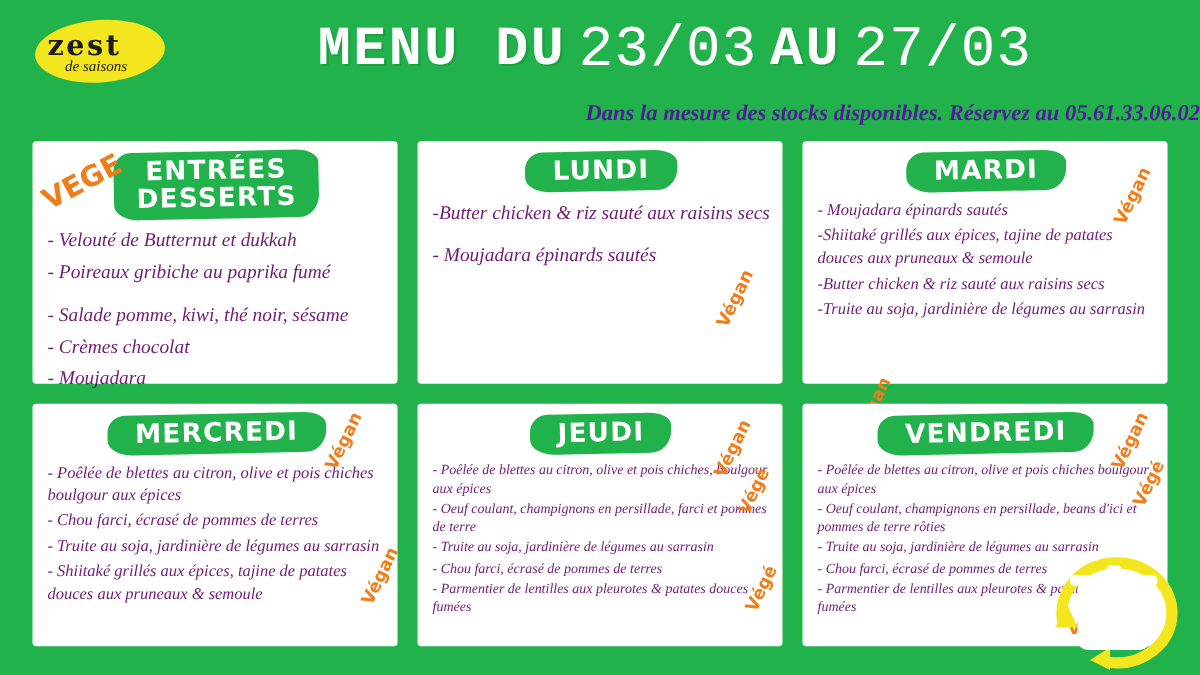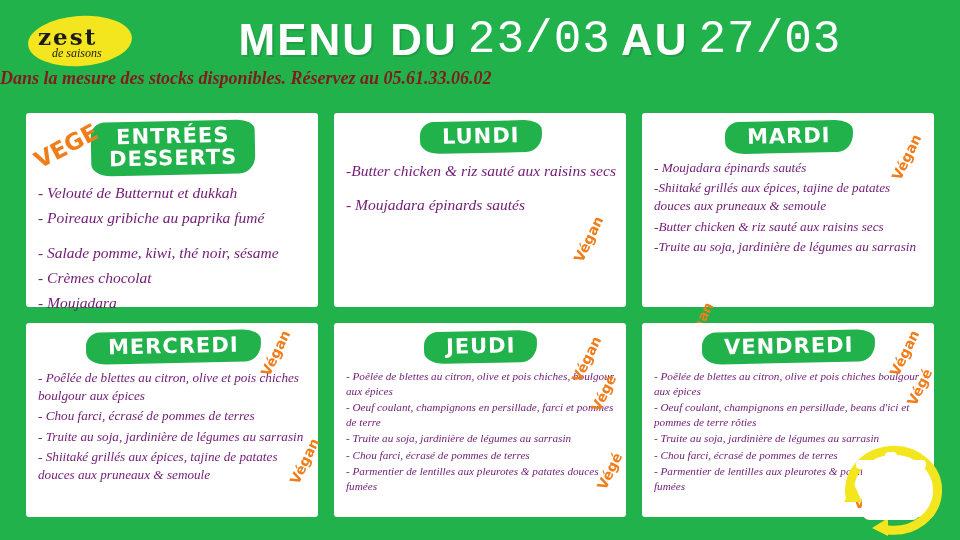--- a/index.html
+++ b/index.html
@@ -58,47 +58,47 @@
     top: 10px;
     width: 790px;
     height: 60px;
     display: flex;
     align-items: center;
     justify-content: center;
     white-space: nowrap;
   }
   .title span { display: inline-block; }
   .t-word {
-    font-family: Liberation Sans, sans-serif;
+    font-family: Liberation Mono, monospace;
     font-weight: bold;
     font-size: 44px;
     color: #ffffff;
     letter-spacing: 2px;
     text-shadow: 2px 2px 0 rgba(0,0,0,0.10);
   }
   .t-date {
     font-family: Liberation Mono, monospace;
     font-size: 46px;
     color: #ffffff;
     margin: 0 10px;
     letter-spacing: 1px;
   }
 
   
   .subtitle {
     position: absolute;
     left: 0;
-    top: 68px;
+    top: 80px;
     width: 960px;
-    text-align: left;
+    text-align: right;
     font-family: "Liberation Serif", serif;
     font-style: italic;
     font-weight: bold;
     font-size: 18px;
-    color: #7f1d1d;
+    color: #4c1d95;
   }
 
   
   .grid {
     position: absolute;
     left: 26px;
     top: 113px;
     width: 908px;
     height: 410px;
     display: grid;

